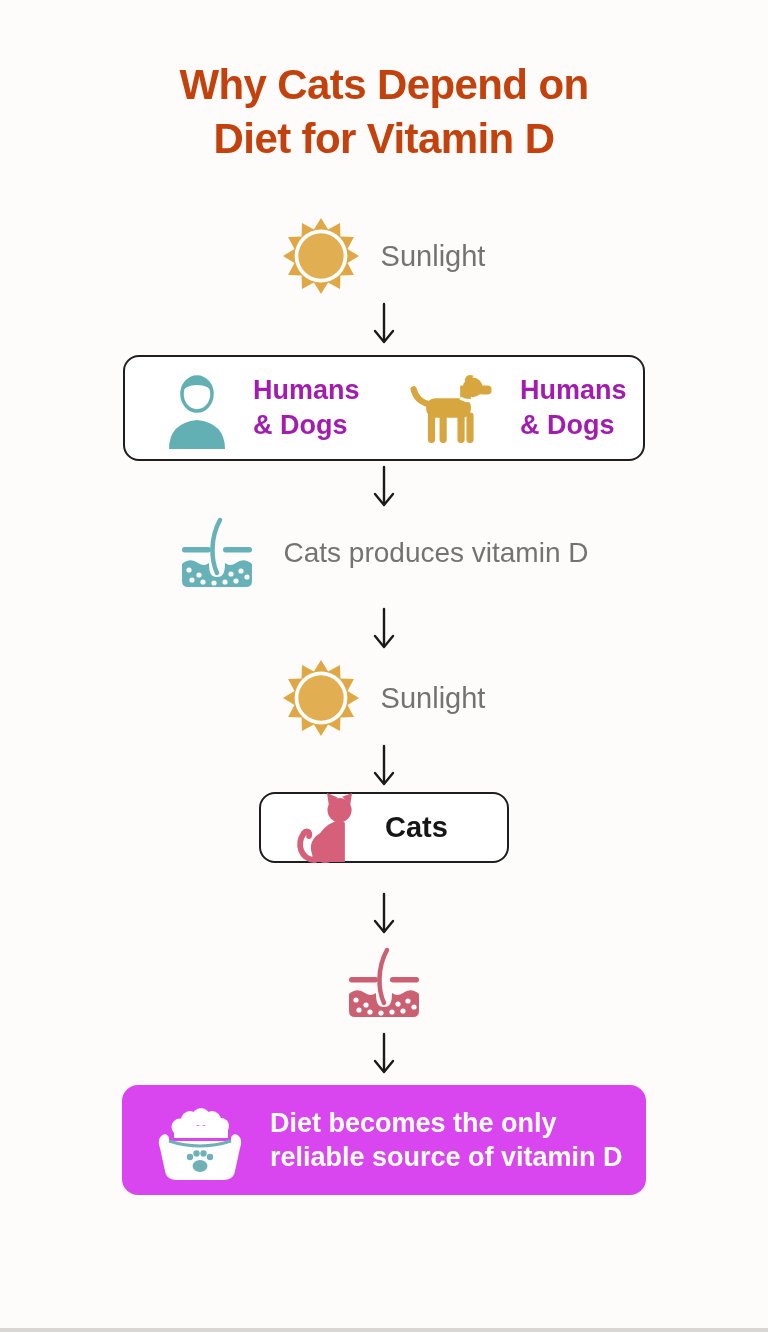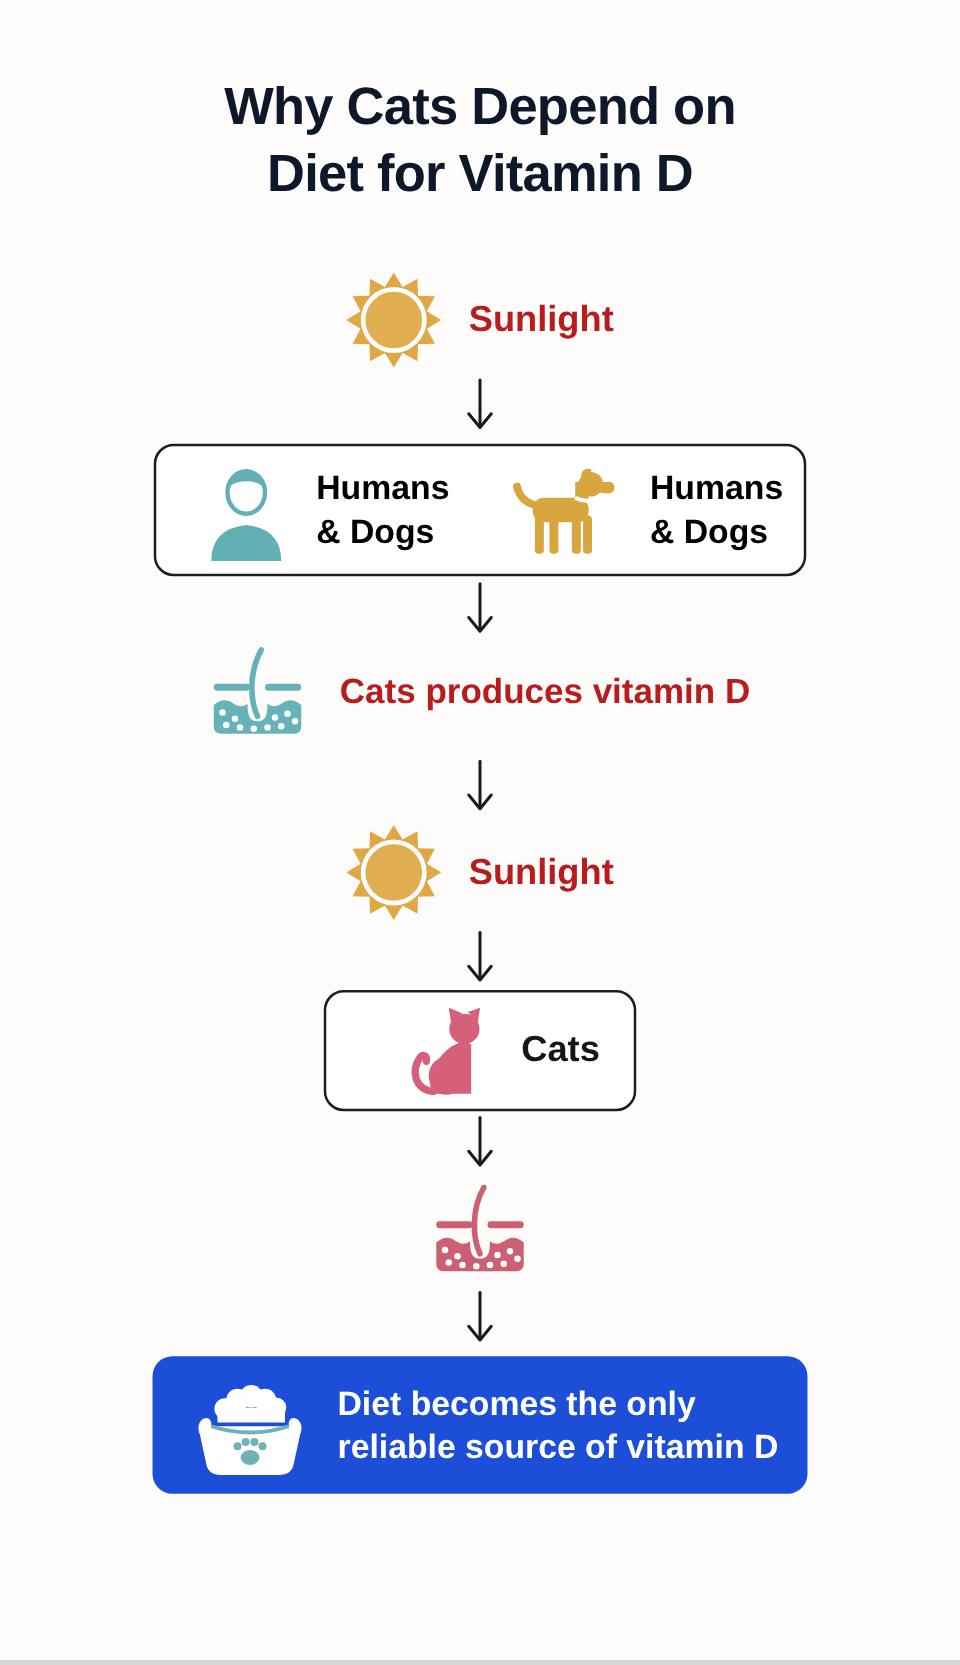--- a/index.html
+++ b/index.html
@@ -1,50 +1,50 @@
 <!DOCTYPE html>
 <html><head>
 <meta charset="utf-8">
 <style>
   html,body{margin:0;padding:0;}
   body{background:#FDFCFA;font-family:"Liberation Sans","DejaVu Sans",sans-serif;}
   .canvas{position:relative;width:768px;height:1332px;margin:0 auto;background:#FDFCFA;overflow:hidden;}
 
   .title{position:absolute;top:58px;left:0;right:0;margin:0 auto;max-width:482px;
          text-align:center;font-size:42px;font-weight:700;line-height:1.28;
-         letter-spacing:-0.6px;color:#0f172a;}
+         letter-spacing:-0.6px;color:#c2410c;}
 
   .row{position:absolute;left:0;right:0;display:flex;justify-content:center;align-items:center;}
   .arrow-wrap{position:absolute;left:0;right:0;display:flex;justify-content:center;}
 
-  .label{font-weight:700;color:#b91c1c;}
+  .label{font-weight:400;color:#737373;}
   .sun-label{font-size:29px;margin-left:22px;}
   .skin-label{font-size:28px;margin-left:28px;}
 
   .row-sun1{top:218px;}
   .arrow1{top:302px;}
   .box-hd{position:absolute;top:355px;left:123px;width:522px;height:106px;
           box-sizing:border-box;border:2.5px solid #1E1E1E;border-radius:16px;
           background:#FFFFFF;display:flex;align-items:center;padding:0 16px 0 40px;}
-  .hd-label{font-size:27px;font-weight:700;line-height:35px;color:#000000;width:118px;margin-left:24px;}
+  .hd-label{font-size:27px;font-weight:700;line-height:35px;color:#a21caf;width:118px;margin-left:24px;}
   .dog-wrap{margin-left:50px;}
   .arrow2{top:465px;}
   .row-skin1{top:514px;}
   .arrow3{top:607px;}
   .row-sun2{top:660px;}
   .arrow4{top:744px;}
-  .box-cats{position:absolute;top:792px;left:259px;width:250px;height:97px;
+  .box-cats{position:absolute;top:792px;left:259px;width:250px;height:71px;
             box-sizing:border-box;border:2.5px solid #1E1E1E;border-radius:16px;
-            background:#FFFFFF;display:flex;align-items:center;padding-left:64px;}
+            background:#FFFFFF;display:flex;align-items:center;padding-left:32px;}
   .cats-label{font-size:29px;font-weight:700;color:#161616;margin-left:24px;}
   .arrow5{top:892px;}
   .row-skin2{top:944px;}
   .arrow6{top:1032px;}
   .box-diet{position:absolute;top:1085px;left:122px;width:524px;height:110px;
-            box-sizing:border-box;border-radius:16px;background:#1d4ed8;
+            box-sizing:border-box;border-radius:16px;background:#d946ef;
             display:flex;align-items:center;padding-left:28px;}
   .diet-label{font-size:27px;font-weight:700;line-height:34px;color:#FFFFFF;
               max-width:364px;margin-left:20px;}
   .bottom-edge{position:absolute;left:0;top:1328px;width:768px;height:4px;background:#D9D7D3;}
   .icon{display:inline-flex;}
 </style>
 </head>
 <body>
 
 <div class="canvas">

